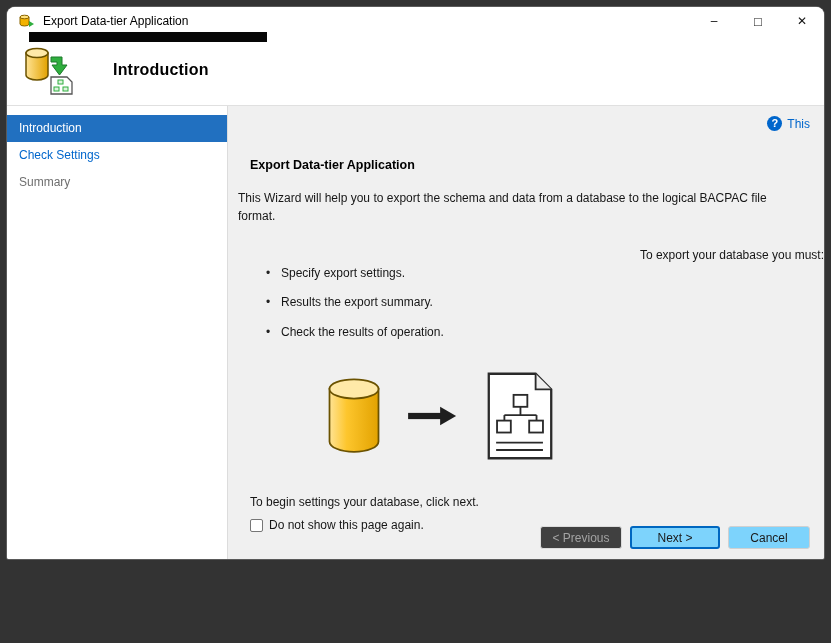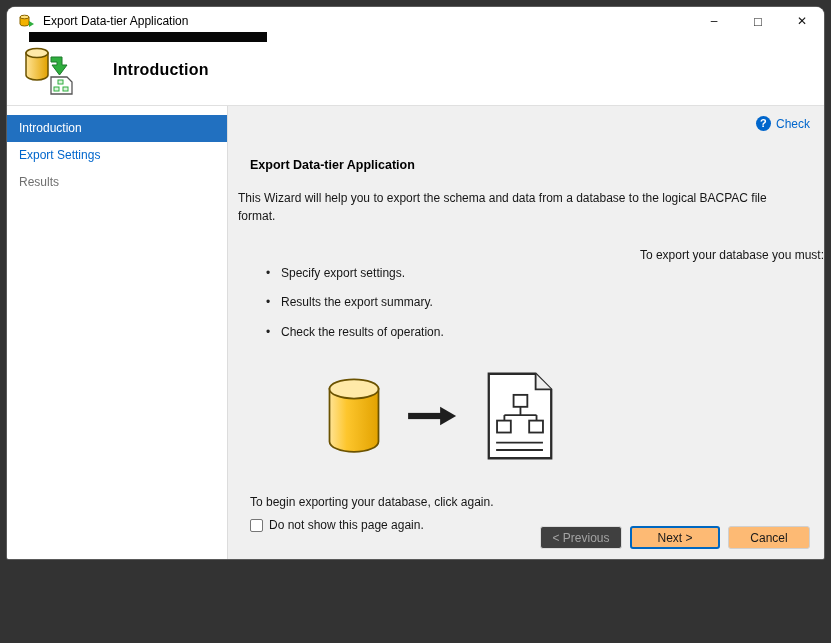--- a/index.html
+++ b/index.html
@@ -44,21 +44,21 @@
   .must{margin:23px 0 0 22px;text-align:right;}
   .bullets{margin:4px 0 0 0;padding:0 0 0 53px;list-style:none;}
   .bullets li{margin-bottom:15px;position:relative;line-height:1.2;}
   .bullets li::before{content:"\2022";position:absolute;left:-15px;color:#222;}
   .graphic{margin:32px 0 0 98px;display:flex;align-items:center;gap:26px;width:fit-content;}
   .begin{margin:34px 0 0 22px;}
   .chk-row{margin:9px 0 0 22px;display:flex;align-items:center;gap:6px;}
   .chk-row input{appearance:none;-webkit-appearance:none;width:13px;height:13px;margin:0;
     border:1px solid #767676;background:#fff;border-radius:2px;}
   .footer{position:absolute;bottom:10px;right:14px;display:flex;gap:8px;}
-  .btn{min-width:82px;height:23px;font-size:12px;font-family:inherit;background:#fdba74;
+  .btn{min-width:82px;height:23px;font-size:12px;font-family:inherit;background:#7dd3fc;
     border:1px solid #d0d0d0;border-radius:3px;color:#1a1a1a;box-sizing:border-box;cursor:default;}
   .btn.primary{border:2px solid #0067c0;min-width:90px;}
   .btn.disabled{color:#a3a3a3;background:#404040;border-color:#dcdcdc;}
 </style>
 </head>
 <body>
 
 <div class="window">
 
   <div class="titlebar">
@@ -96,32 +96,32 @@
     <span class="header-title">Introduction</span>
   </div>
 
   <div class="bodyrow">
 
     <div class="sidebar">
       <div class="nav-item selected">
         <span>Introduction</span>
       </div>
       <div class="nav-item link">
-        <span>Export Settings</span>
+        <span>Check Settings</span>
       </div>
       <div class="nav-item disabled">
-        <span>Results</span>
+        <span>Summary</span>
       </div>
     </div>
 
     <div class="content">
 
       <div class="help-row">
         <span class="help-badge">?</span>
-        <span class="help-text">Check</span>
+        <span class="help-text">This</span>
       </div>
 
       <div class="content-heading">Export Data-tier Application</div>
 
       <p class="intro">This Wizard will help you to export the schema and data from a database to the logical BACPAC file format.</p>
 
       <p class="must">To export your database you must:</p>
 
       <ul class="bullets">
         <li>
@@ -159,21 +159,21 @@
           <line x1="22" y1="48" x2="57" y2="48" stroke="#2a2a2a" stroke-width="2"></line>
           <line x1="22" y1="48" x2="22" y2="54" stroke="#2a2a2a" stroke-width="2"></line>
           <line x1="57" y1="48" x2="57" y2="54" stroke="#2a2a2a" stroke-width="2"></line>
           <rect x="14" y="54" width="15" height="13" fill="#ffffff" stroke="#2a2a2a" stroke-width="2"></rect>
           <rect x="49" y="54" width="15" height="13" fill="#ffffff" stroke="#2a2a2a" stroke-width="2"></rect>
           <line x1="13" y1="78" x2="64" y2="78" stroke="#2a2a2a" stroke-width="2"></line>
           <line x1="13" y1="86" x2="64" y2="86" stroke="#2a2a2a" stroke-width="2"></line>
         </svg>
       </div>
 
-      <p class="begin">To begin exporting your database, click again.</p>
+      <p class="begin">To begin settings your database, click next.</p>
 
       <label class="chk-row">
         <input type="checkbox" style="">
         <span>Do not show this page again.</span>
       </label>
 
       <div class="footer">
         <button class="btn disabled">&lt; Previous</button>
         <button class="btn primary">Next &gt;</button>
         <button class="btn">Cancel</button>

